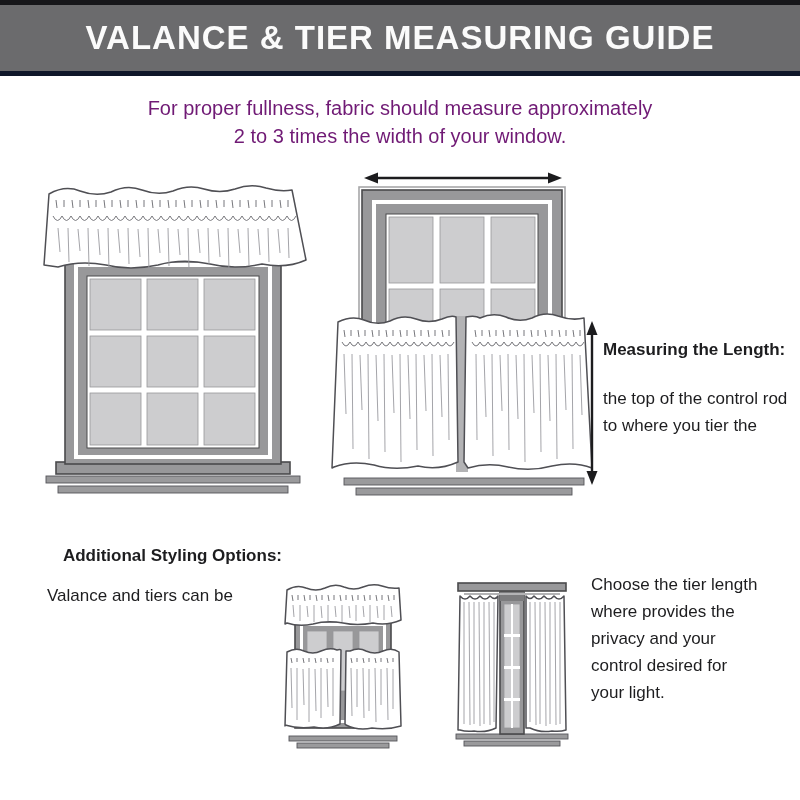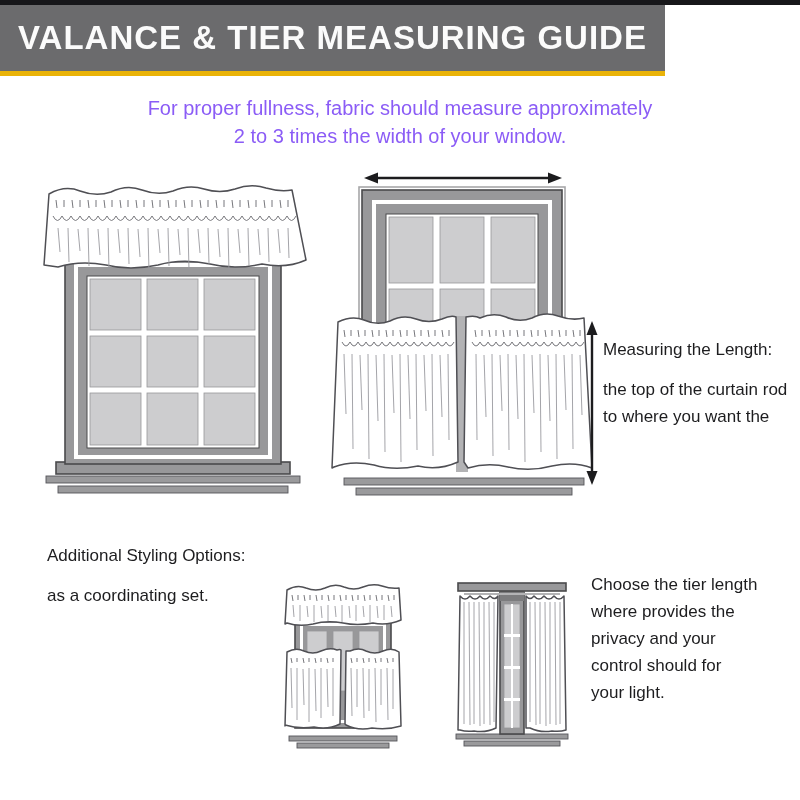--- a/index.html
+++ b/index.html
@@ -1,27 +1,27 @@
 <!DOCTYPE html>
 <html><head>
 <meta charset="utf-8">
 <style>
   html,body{margin:0;padding:0;background:#fff;}
   .page{position:relative;width:800px;height:800px;background:#ffffff;overflow:hidden;
         font-family:"Liberation Sans","DejaVu Sans",sans-serif;color:#1b1b1d;}
   .top-strip{position:absolute;top:0;left:0;width:800px;height:5px;background:#17171a;}
-  .banner{position:absolute;top:5px;left:0;width:665px;height:66px;background:#6b6b6d;
-          border-bottom:5px solid #eab308;display:flex;align-items:center;justify-content:center;}
+  .banner{position:absolute;top:5px;left:0;width:800px;height:66px;background:#6b6b6d;
+          border-bottom:5px solid #0f172a;display:flex;align-items:center;justify-content:center;}
   .banner h1{margin:0;font-size:33px;font-weight:700;letter-spacing:1px;color:#fbfbfb;}
   .intro{position:absolute;top:94px;left:0;width:800px;text-align:center;
-         font-size:20px;line-height:28px;font-weight:400;color:#8b5cf6;}
+         font-size:20px;line-height:28px;font-weight:400;color:#701a75;}
   .illus{position:absolute;}
   .txt-block{position:absolute;font-size:17px;line-height:27px;font-weight:500;color:#1d1d1f;}
-  .txt-block .head{font-weight:400;margin:0 0 13px 0;}
-  .txt-block .head2{font-weight:400;margin:0 0 13px 0;}
+  .txt-block .head{font-weight:700;margin:0 0 22px 0;}
+  .txt-block .head2{font-weight:700;margin:0 0 13px 0;text-align:right;}
   .txt-block div{white-space:nowrap;}
   
   .frame{fill:#98989a;stroke:#4a4a4c;stroke-width:1.6;}
   .frame-soft{fill:#98989a;}
   .frame-dk{fill:#7c7c7e;}
   .pane{fill:#cdcdcf;stroke:#97979a;stroke-width:0.8;}
   .mull{fill:#ffffff;}
   .sill{fill:#9a9a9c;stroke:#55555a;stroke-width:0.9;}
   .curtain{fill:#ffffff;stroke:#4f4f54;stroke-width:1.5;stroke-linejoin:round;}
   .detail{fill:none;stroke:#77777c;stroke-width:1;}
@@ -119,27 +119,27 @@
       <g>
         <line class="arrow" x1="262" y1="168" x2="262" y2="310"></line>
         <path class="arrowhead" d="M262,157 l-5.5,14 l11,0 Z"></path>
         <path class="arrowhead" d="M262,321 l-5.5,-14 l11,0 Z"></path>
       </g>
     </svg>
   </div>
 
   <div class="txt-block" style="left:603px;top:336px;width:195px;">
     <div class="head">Measuring the Length:</div>
-    <div>the top of the curtain rod</div>
-    <div>to where you want the</div>
+    <div>the top of the control rod</div>
+    <div>to where you tier the</div>
   </div>
 
   <div class="txt-block" style="left:47px;top:542px;width:235px;">
     <div class="head2">Additional Styling Options:</div>
-    <div>as a coordinating set.</div>
+    <div>Valance and tiers can be</div>
   </div>
 
   <div class="illus" style="left:283px;top:578px;">
     <svg width="120" height="172" viewBox="0 0 120 172">
       <rect class="sill" x="6" y="158" width="108" height="5"></rect>
       <rect class="sill" x="14" y="165" width="92" height="5"></rect>
       <g>
         <rect class="frame" x="12" y="40" width="96" height="110"></rect>
         <rect class="mull" x="17" y="45" width="86" height="100"></rect>
         <rect class="frame-soft" x="20" y="48" width="80" height="94"></rect>
@@ -188,17 +188,17 @@
         <path class="curtain" d="M74,16 q4,5 8,0 q5,6 10,0 q5,6 10,0 q5,6 10,0 L114,150 q-6,2 -14,1 q-12,2 -22,-3 L74,148 Z"></path>
         <path class="detail2" d="M78,22 l0,120 M83,22 l1,123 M88,22 l0,122 M93,22 l1,124 M98,22 l0,122 M103,22 l1,123 M108,22 l0,122"></path>
       </g>
     </svg>
   </div>
 
   <div class="txt-block" style="left:591px;top:571px;width:185px;">
     <div>Choose the tier length</div>
     <div>where provides the</div>
     <div>privacy and your</div>
-    <div>control should for</div>
+    <div>control desired for</div>
     <div>your light.</div>
   </div>
 
 </div>
 
 </body></html>

